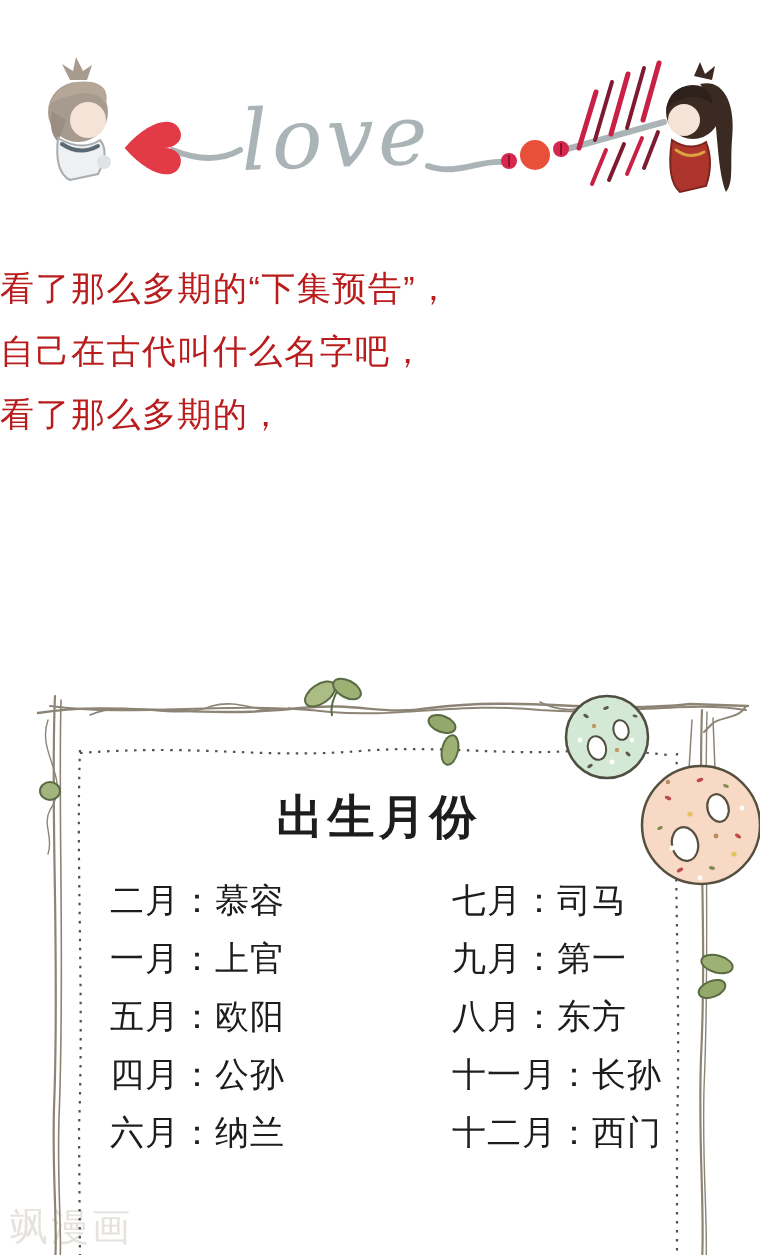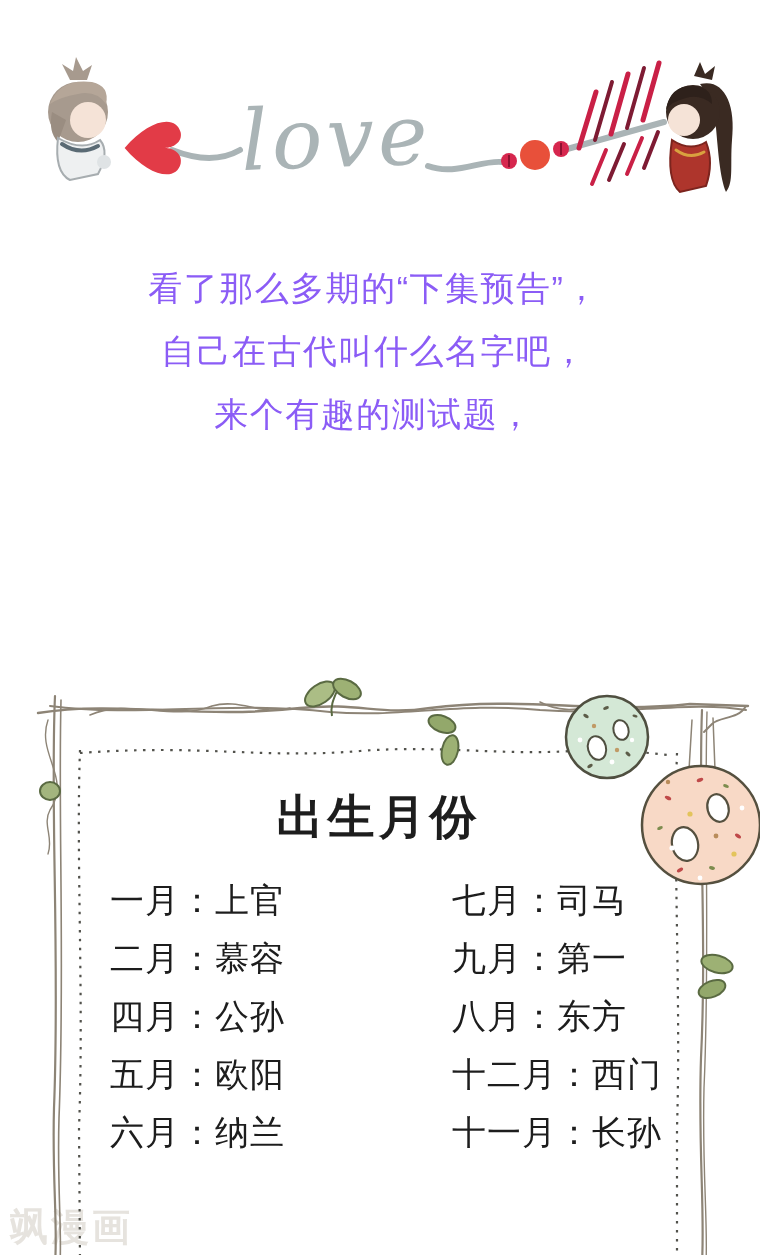--- a/index.html
+++ b/index.html
@@ -4,26 +4,26 @@
 <style>
   html,body{margin:0;padding:0;background:#ffffff;}
   body{width:760px;height:1255px;position:relative;overflow:hidden;
        font-family:"Liberation Sans",sans-serif;}
   .page{position:absolute;inset:0;background:#ffffff;}
 
   .header-svg{position:absolute;top:0;left:0;z-index:3;}
   .love-text{font-family:"DejaVu Serif",serif;font-style:italic;
              fill:#aab4b6;font-size:84px;letter-spacing:4px;}
 
-  .intro{position:absolute;top:257px;left:0;width:748px;text-align:center;
-         color:#8b5cf6;z-index:2;}
+  .intro{position:absolute;top:257px;left:0;width:748px;
+         color:#b91c1c;z-index:2;}
   .intro p{margin:0;font-size:34px;line-height:63px;font-weight:500;letter-spacing:1.5px;}
 
   .watermark{position:absolute;left:10px;top:1202px;font-size:38px;color:#e6e3de;
-             letter-spacing:3px;z-index:1;font-weight:700;}
+             letter-spacing:3px;z-index:1;font-weight:400;}
 
   .card{position:absolute;top:658px;left:0;width:760px;height:605px;z-index:2;}
   .frame-svg{position:absolute;top:0;left:0;}
   .card-title{position:absolute;top:128px;left:80px;width:597px;margin:0;
               text-align:center;font-size:47px;font-weight:600;color:#1d1d1d;
               letter-spacing:4px;}
   .col{position:absolute;top:213px;margin:0;padding:0;list-style:none;}
   .col-left{left:110px;}
   .col-right{left:452px;}
   .col li{font-size:34px;line-height:58px;font-weight:500;color:#1d1d1d;
@@ -86,21 +86,21 @@
       <circle cx="684" cy="120" r="16" fill="#f5e3d7"></circle>
       <path d="M666 110 Q670 84 696 86 Q712 88 712 104 Q700 94 686 98 Q672 101 666 110 Z" fill="#2e211b"></path>
       <path d="M672 140 Q666 180 680 192 L706 186 Q714 162 706 142 Q690 152 672 140 Z" fill="#ae352c" stroke="#7c241e" stroke-width="2"></path>
       <path d="M676 150 Q690 160 704 152" fill="none" stroke="#d9a13f" stroke-width="3" stroke-linecap="round"></path>
     </g>
   </svg>
 
   <div class="intro">
     <p>看了那么多期的“下集预告”，</p>
     <p>自己在古代叫什么名字吧，</p>
-    <p>来个有趣的测试题，</p>
+    <p>看了那么多期的，</p>
   </div>
 
   <div class="watermark">飒漫画</div>
 
   <div class="card">
 
     <svg class="frame-svg" width="760" height="605" viewBox="0 0 760 605">
 
       <g stroke="#52524c" stroke-width="2.2" fill="none" stroke-dasharray="2.5 6.5">
         <path d="M80 95 C200 86 260 101 360 93 C450 86 520 101 600 90 L668 97"></path>
@@ -183,29 +183,29 @@
         <g fill="#b98c5a">
           <circle cx="716" cy="178" r="2.4"></circle>
             <circle cx="668" cy="124" r="2.2"></circle>
         </g>
       </g>
     </svg>
 
     <h1 class="card-title">出生月份</h1>
 
     <ul class="col col-left">
+      <li>二月：慕容</li>
       <li>一月：上官</li>
-      <li>二月：慕容</li>
+      <li>五月：欧阳</li>
       <li>四月：公孙</li>
-      <li>五月：欧阳</li>
       <li>六月：纳兰</li>
     </ul>
 
     <ul class="col col-right">
       <li>七月：司马</li>
       <li>九月：第一</li>
       <li>八月：东方</li>
+      <li>十一月：长孙</li>
       <li>十二月：西门</li>
-      <li>十一月：长孙</li>
     </ul>
   </div>
 
 </div>
 
 </body></html>

